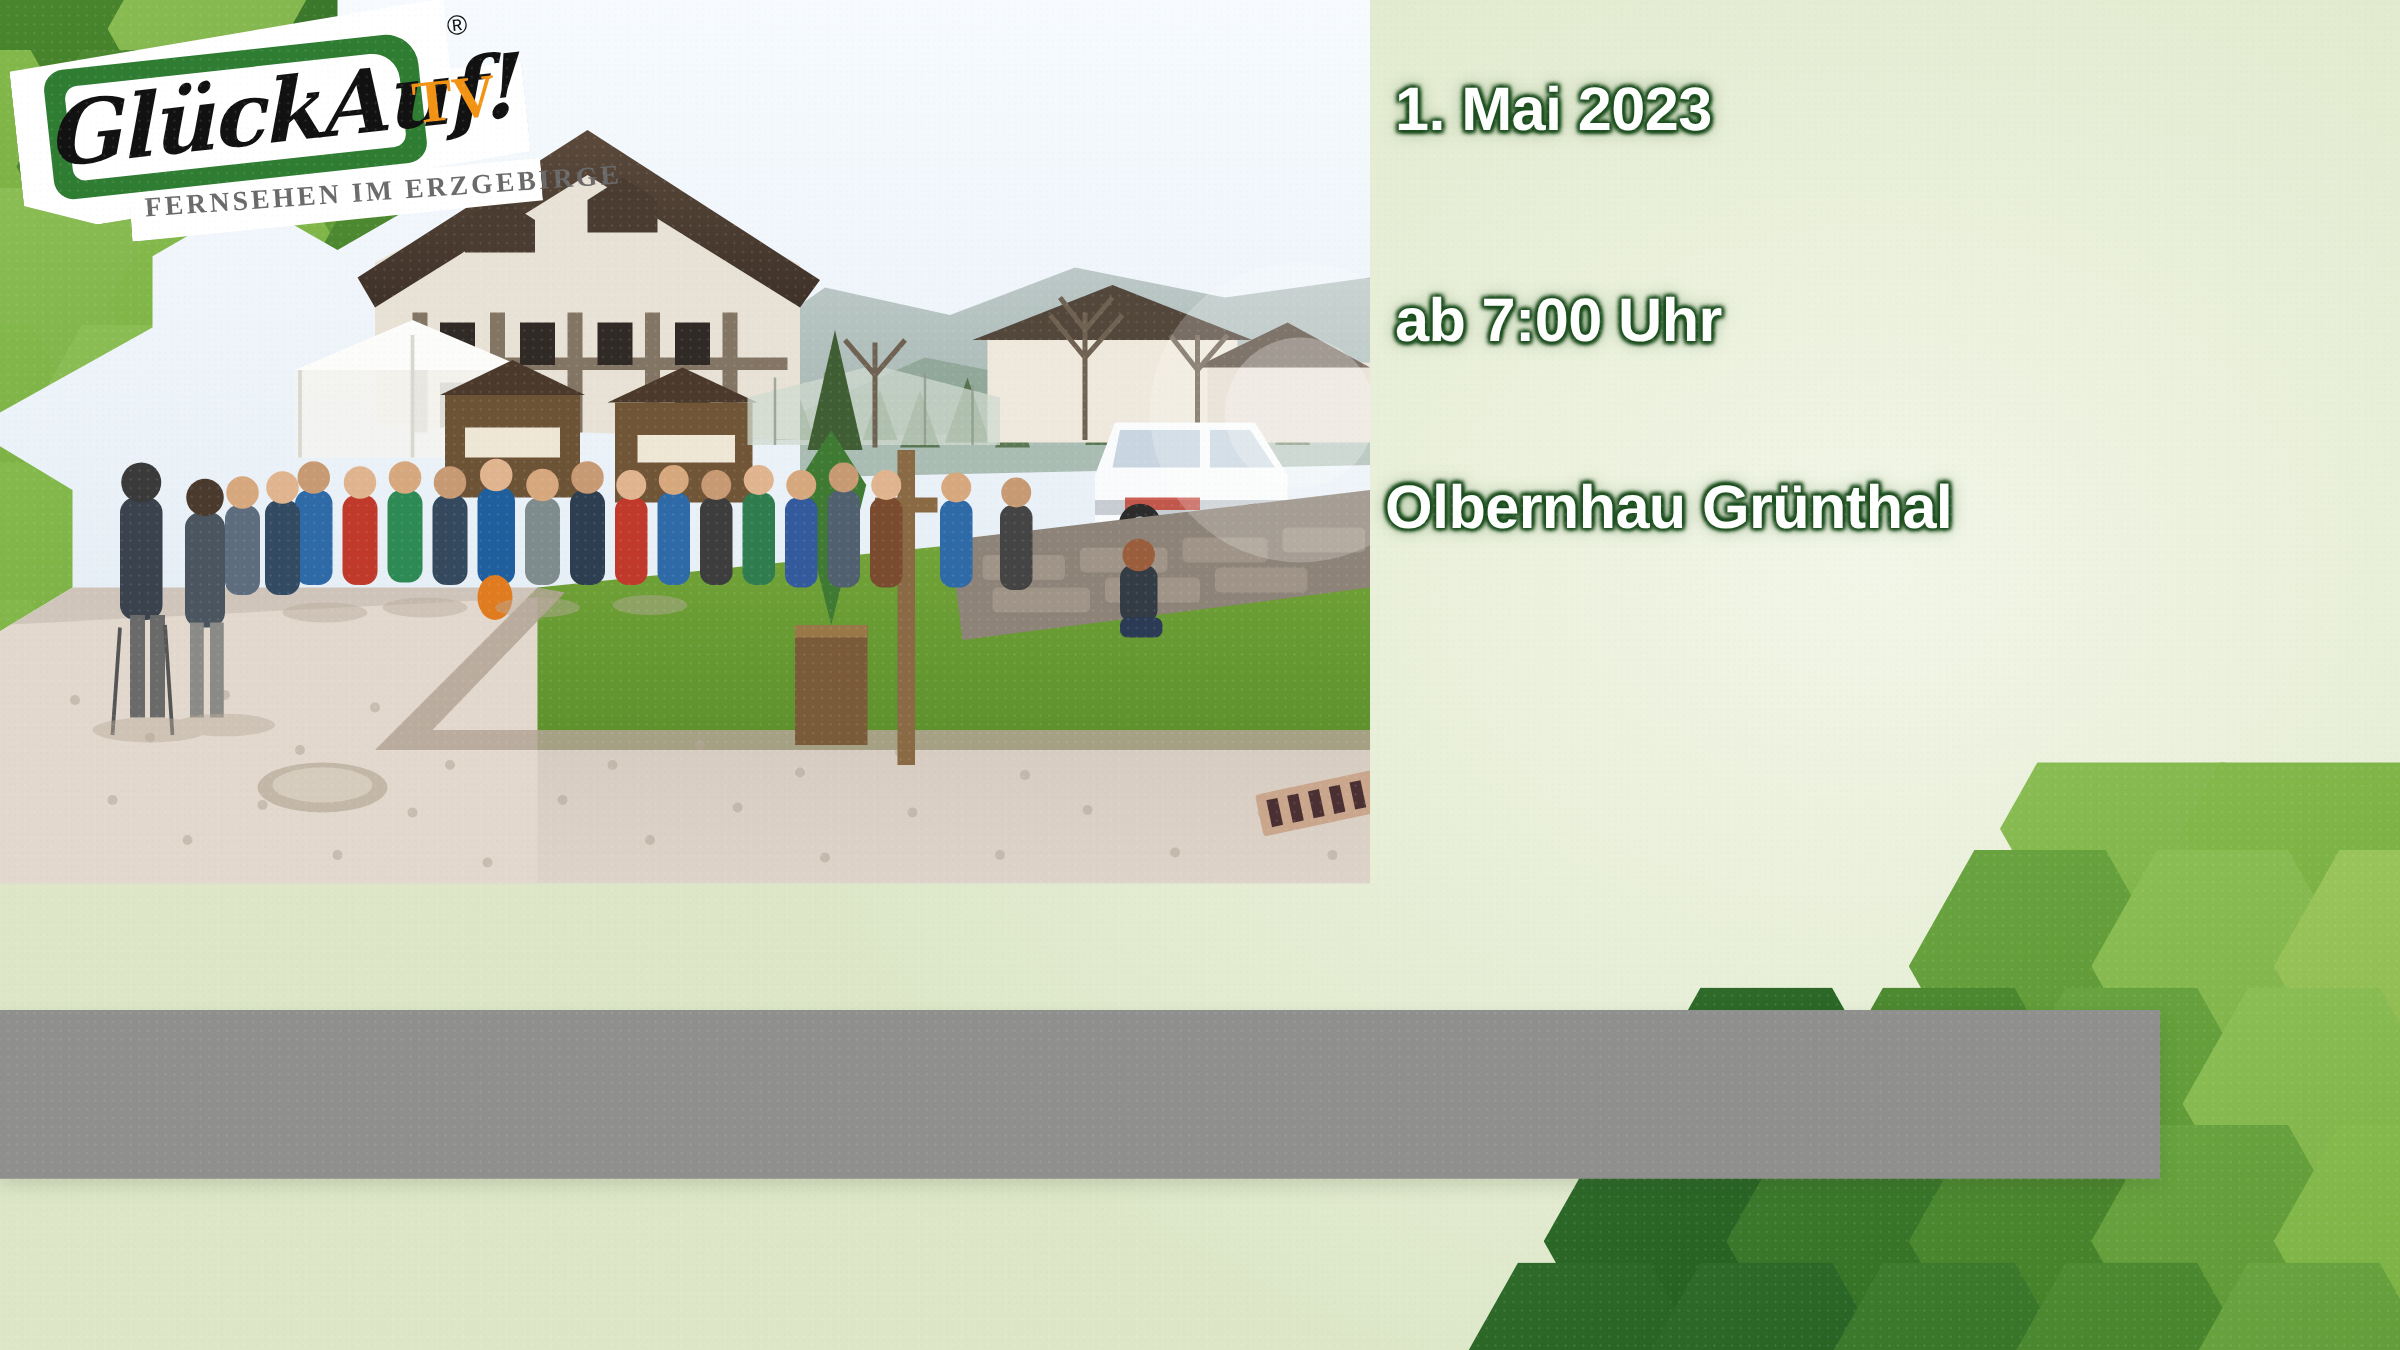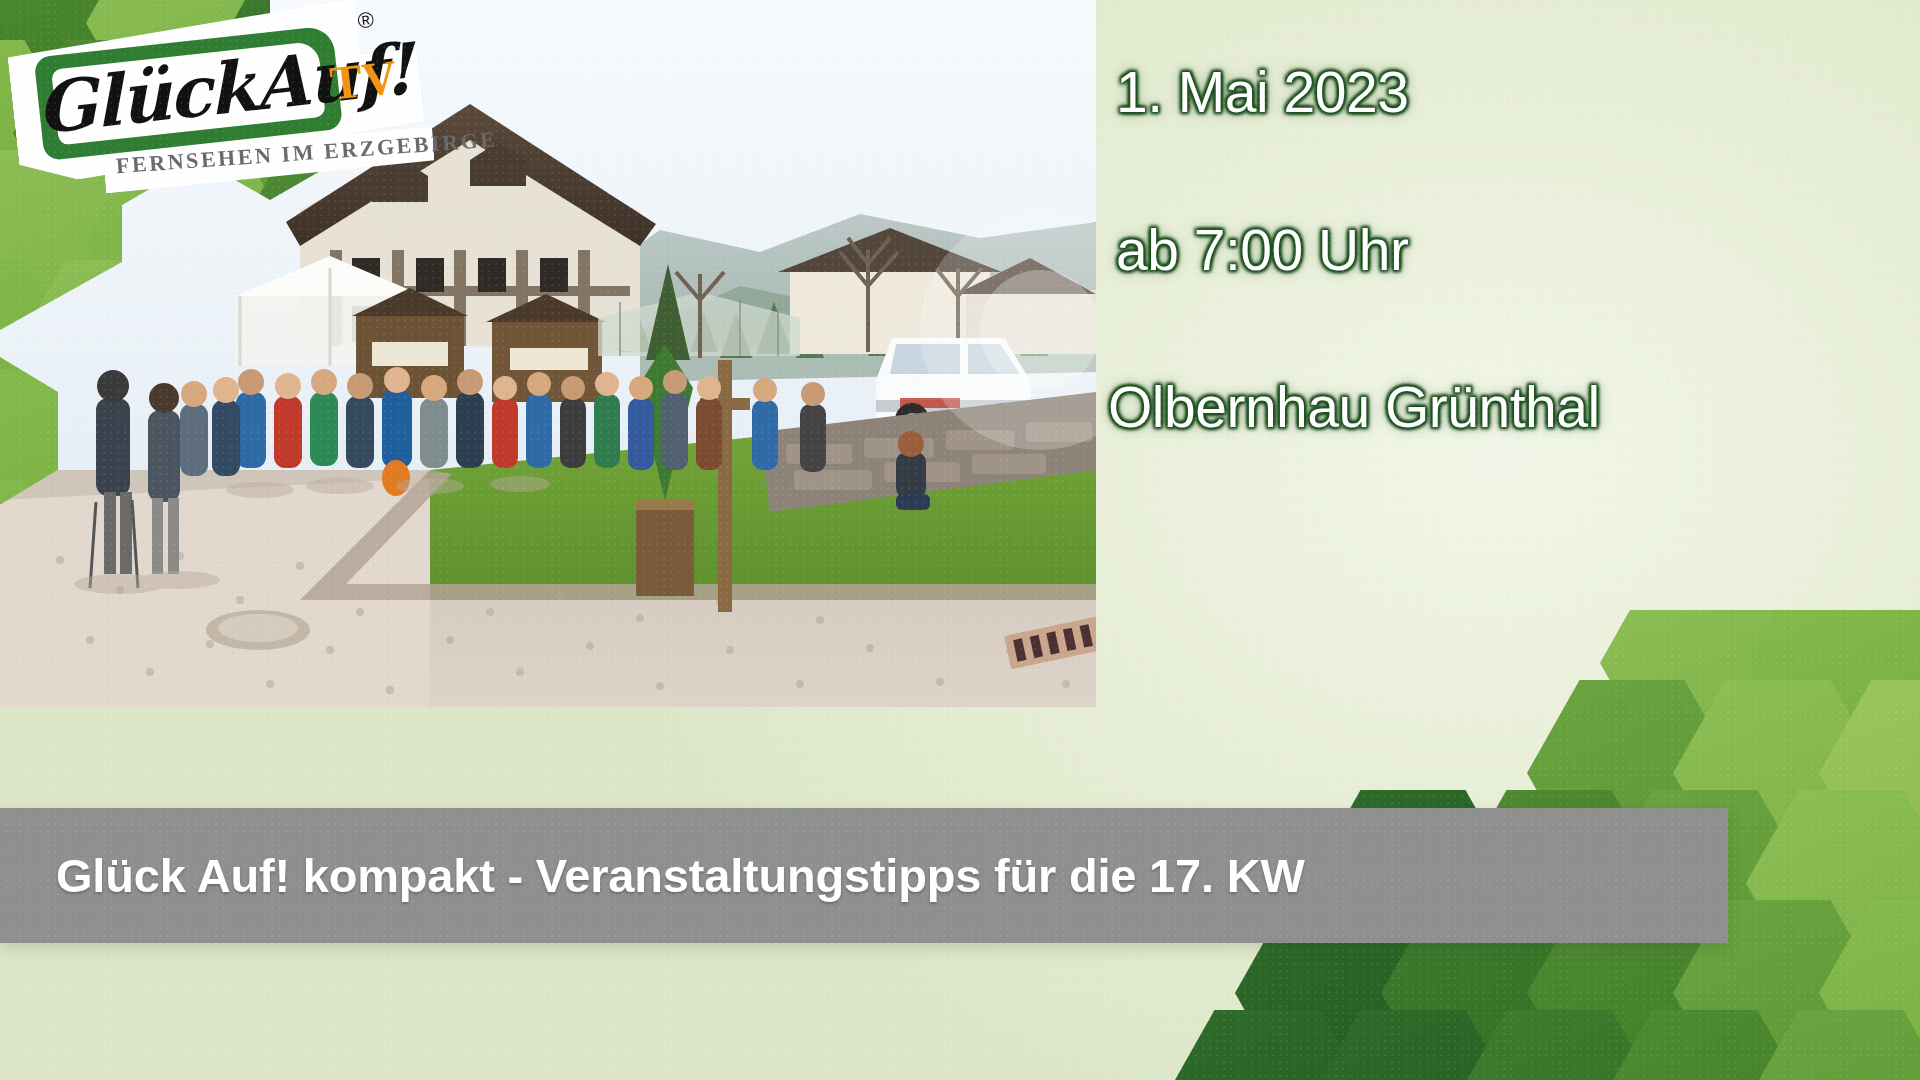--- a/index.html
+++ b/index.html
@@ -42,35 +42,35 @@
        270px 0px, 1096px 0px, 1096px 707px, 0px 707px,
        0px 505px, 58px 470px, 58px 392px, 0px 357px, 0px 330px,
        122px 262px, 122px 205px, 200px 160px, 270px 200px, 336px 162px, 270px 122px
     );
   }
   #photo .ph{position:absolute;inset:0;}
 
   
   #info{
     position:absolute;left:1108px;top:62px;width:800px;
-    font-weight:400;
-    font-size:57px;line-height:1.08;
+    font-weight:700;
+    font-size:49px;line-height:1.08;
     color:#ffffff;
     letter-spacing:-0.5px;
     text-shadow:
       0 0 2px #1d5220, 0 0 4px #1d5220, 0 0 6px #1d5220,
       2px 2px 3px rgba(22,70,24,.9), -2px 2px 3px rgba(22,70,24,.9),
       2px -2px 3px rgba(22,70,24,.9), -2px -2px 3px rgba(22,70,24,.9),
       0 0 14px rgba(40,100,40,.55);
   }
   #info .line{display:block;white-space:nowrap;}
   #info .gap{display:block;height:96px;}
   #info .gap-sm{display:block;height:96px;}
   .l-date{margin-left:8px;}
-  .l-time{margin-left:8px;}
+  .l-time{margin-left:8px;margin-top:20px;}
   .l-ven1{margin-left:8px;}
   .l-ven2{margin-left:0px;}
 
   
   #banner{
     position:absolute;left:0;top:808px;width:1728px;height:135px;
     background:#8f8f8e;
     box-shadow:0 6px 14px rgba(60,70,45,.18);
   }
   #banner-text{
@@ -575,15 +575,14 @@
       </div>
       <div class="hex" style="left: 700px; top: 400px; width: 210px; height: 186px;">
         <div class="inner" style="background: linear-gradient(155deg, rgb(79, 139, 51) 0%, rgb(65, 125, 37) 100%);"></div>
       </div>
       <div class="hex" style="left: 846px; top: 400px; width: 210px; height: 186px;">
         <div class="inner" style="background: linear-gradient(155deg, rgb(106, 165, 65) 0%, rgb(92, 151, 51) 100%);"></div>
       </div>
     </div>
 
   <div id="banner"></div>
-  <div id="banner-text">Glück Auf! kompakt - Veranstaltungstipps für die 17. KW</div>
 
 </div>
 
 </body></html>

